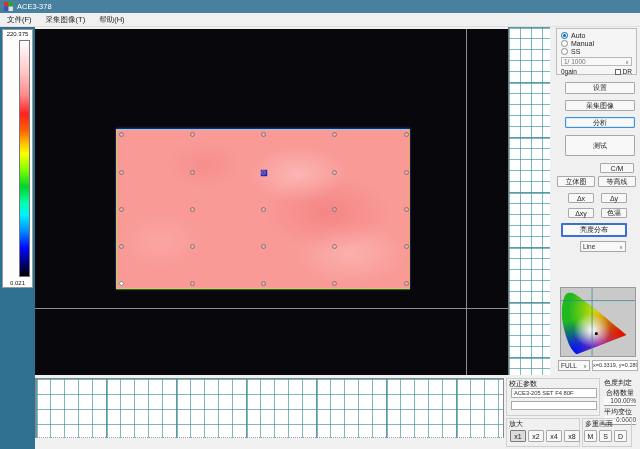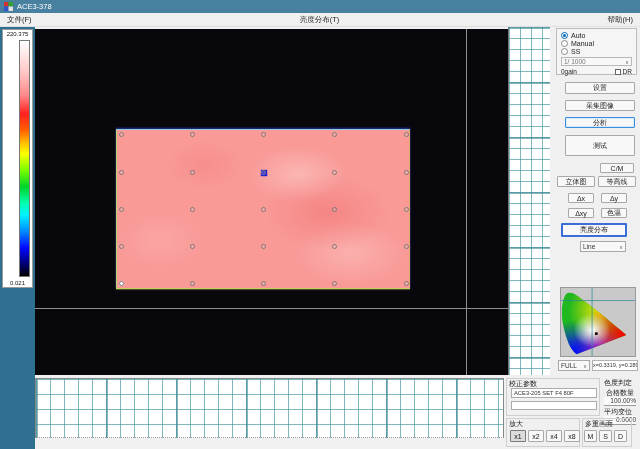--- a/index.html
+++ b/index.html
@@ -2,21 +2,21 @@
 <html><head>
 <meta charset="utf-8">
 <style>
   * { margin:0; padding:0; box-sizing:border-box; }
   html,body { width:640px; height:449px; overflow:hidden; }
   body { font-family:"Liberation Sans","DejaVu Sans",sans-serif; font-size:8px; color:#222; background:#f0f0f0; position:relative; }
 
   
   .titlebar { position:absolute; left:0; top:0; width:640px; height:13px; background:#48809f; color:#fff; display:flex; align-items:center; padding-left:4px; font-size:7.5px; }
   .titlebar .app-icon { width:9px; height:9px; margin-right:4px; flex:0 0 auto; }
-  .menubar { position:absolute; left:0; top:13px; width:640px; height:14px; background:#f0f0f0; border-bottom:1px solid #e0e0e0; display:flex; align-items:center; font-size:7.5px;justify-content:space-between; }
+  .menubar { position:absolute; left:0; top:13px; width:640px; height:14px; background:#f0f0f0; border-bottom:1px solid #e0e0e0; display:flex; align-items:center; font-size:7.5px; }
   .menu-item { padding:0 7px; height:14px; line-height:14px; cursor:default; }
 
   .content { position:absolute; left:0; top:27px; width:640px; height:422px; background:#f0f0f0; }
 
   
   .left-strip { position:absolute; left:0; top:0; width:35px; height:422px; background:#2f6f8f; }
   .colorbar-box { position:absolute; left:2px; top:2px; width:31px; height:259px; background:#fff; border:1px solid #9a9a9a; }
   .colorbar-max { position:absolute; top:1px; left:0; width:100%; text-align:center; font-size:6px; color:#111; }
   .colorbar-min { position:absolute; bottom:1px; left:0; width:100%; text-align:center; font-size:6px; color:#111; }
   .colorbar-grad { position:absolute; right:2px; top:10px; width:11px; height:237px; border:1px solid #777;
@@ -95,21 +95,21 @@
     <rect x="0" y="0" width="4.5" height="4.5" fill="#d43030"></rect>
     <rect x="4.5" y="0" width="4.5" height="4.5" fill="#2fa22f"></rect>
     <rect x="0" y="4.5" width="4.5" height="4.5" fill="#2f55c8"></rect>
     <rect x="4.5" y="4.5" width="4.5" height="4.5" fill="#e0e0e0"></rect>
   </svg>
   <span>ACE3-378</span>
 </div>
 
 <div class="menubar">
   <span class="menu-item">文件(F)</span>
-  <span class="menu-item">亮度分布(T)</span>
+  <span class="menu-item">采集图像(T)</span>
   <span class="menu-item">帮助(H)</span>
 </div>
 
 <div class="content">
 
   <div class="left-strip">
     <div class="colorbar-box">
       <div class="colorbar-max">220.375</div>
       <div class="colorbar-grad"></div>
       <div class="colorbar-min">0.021</div>

